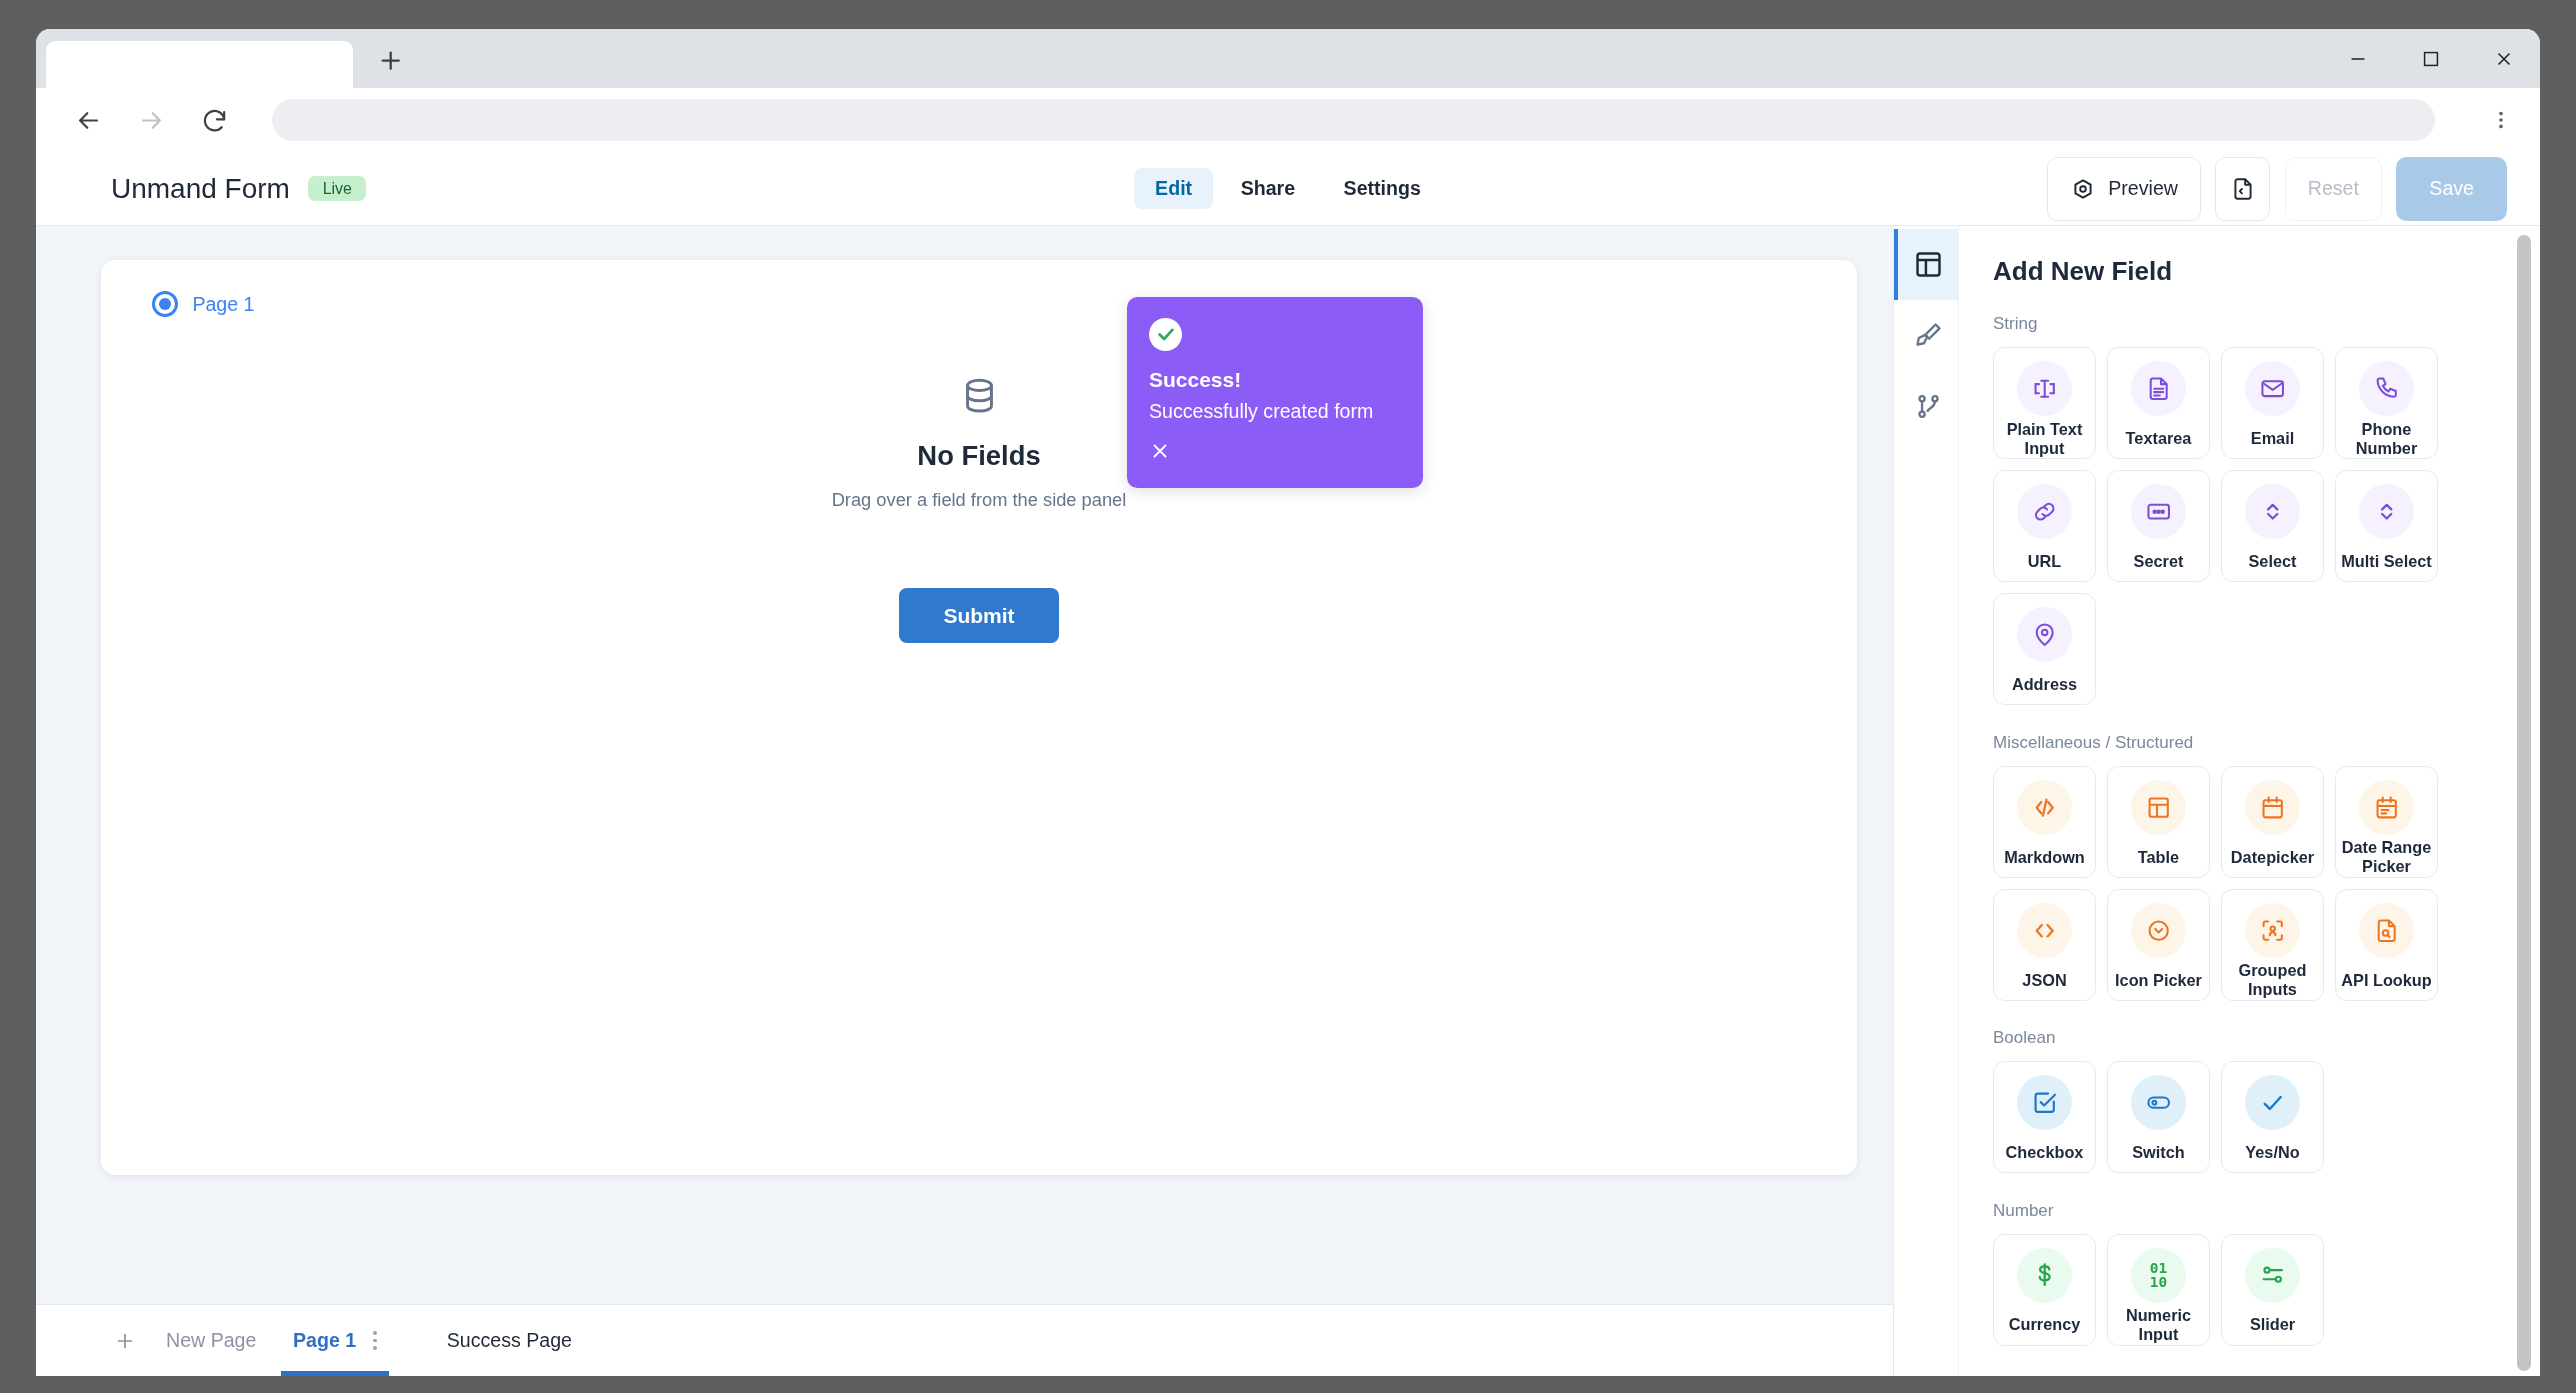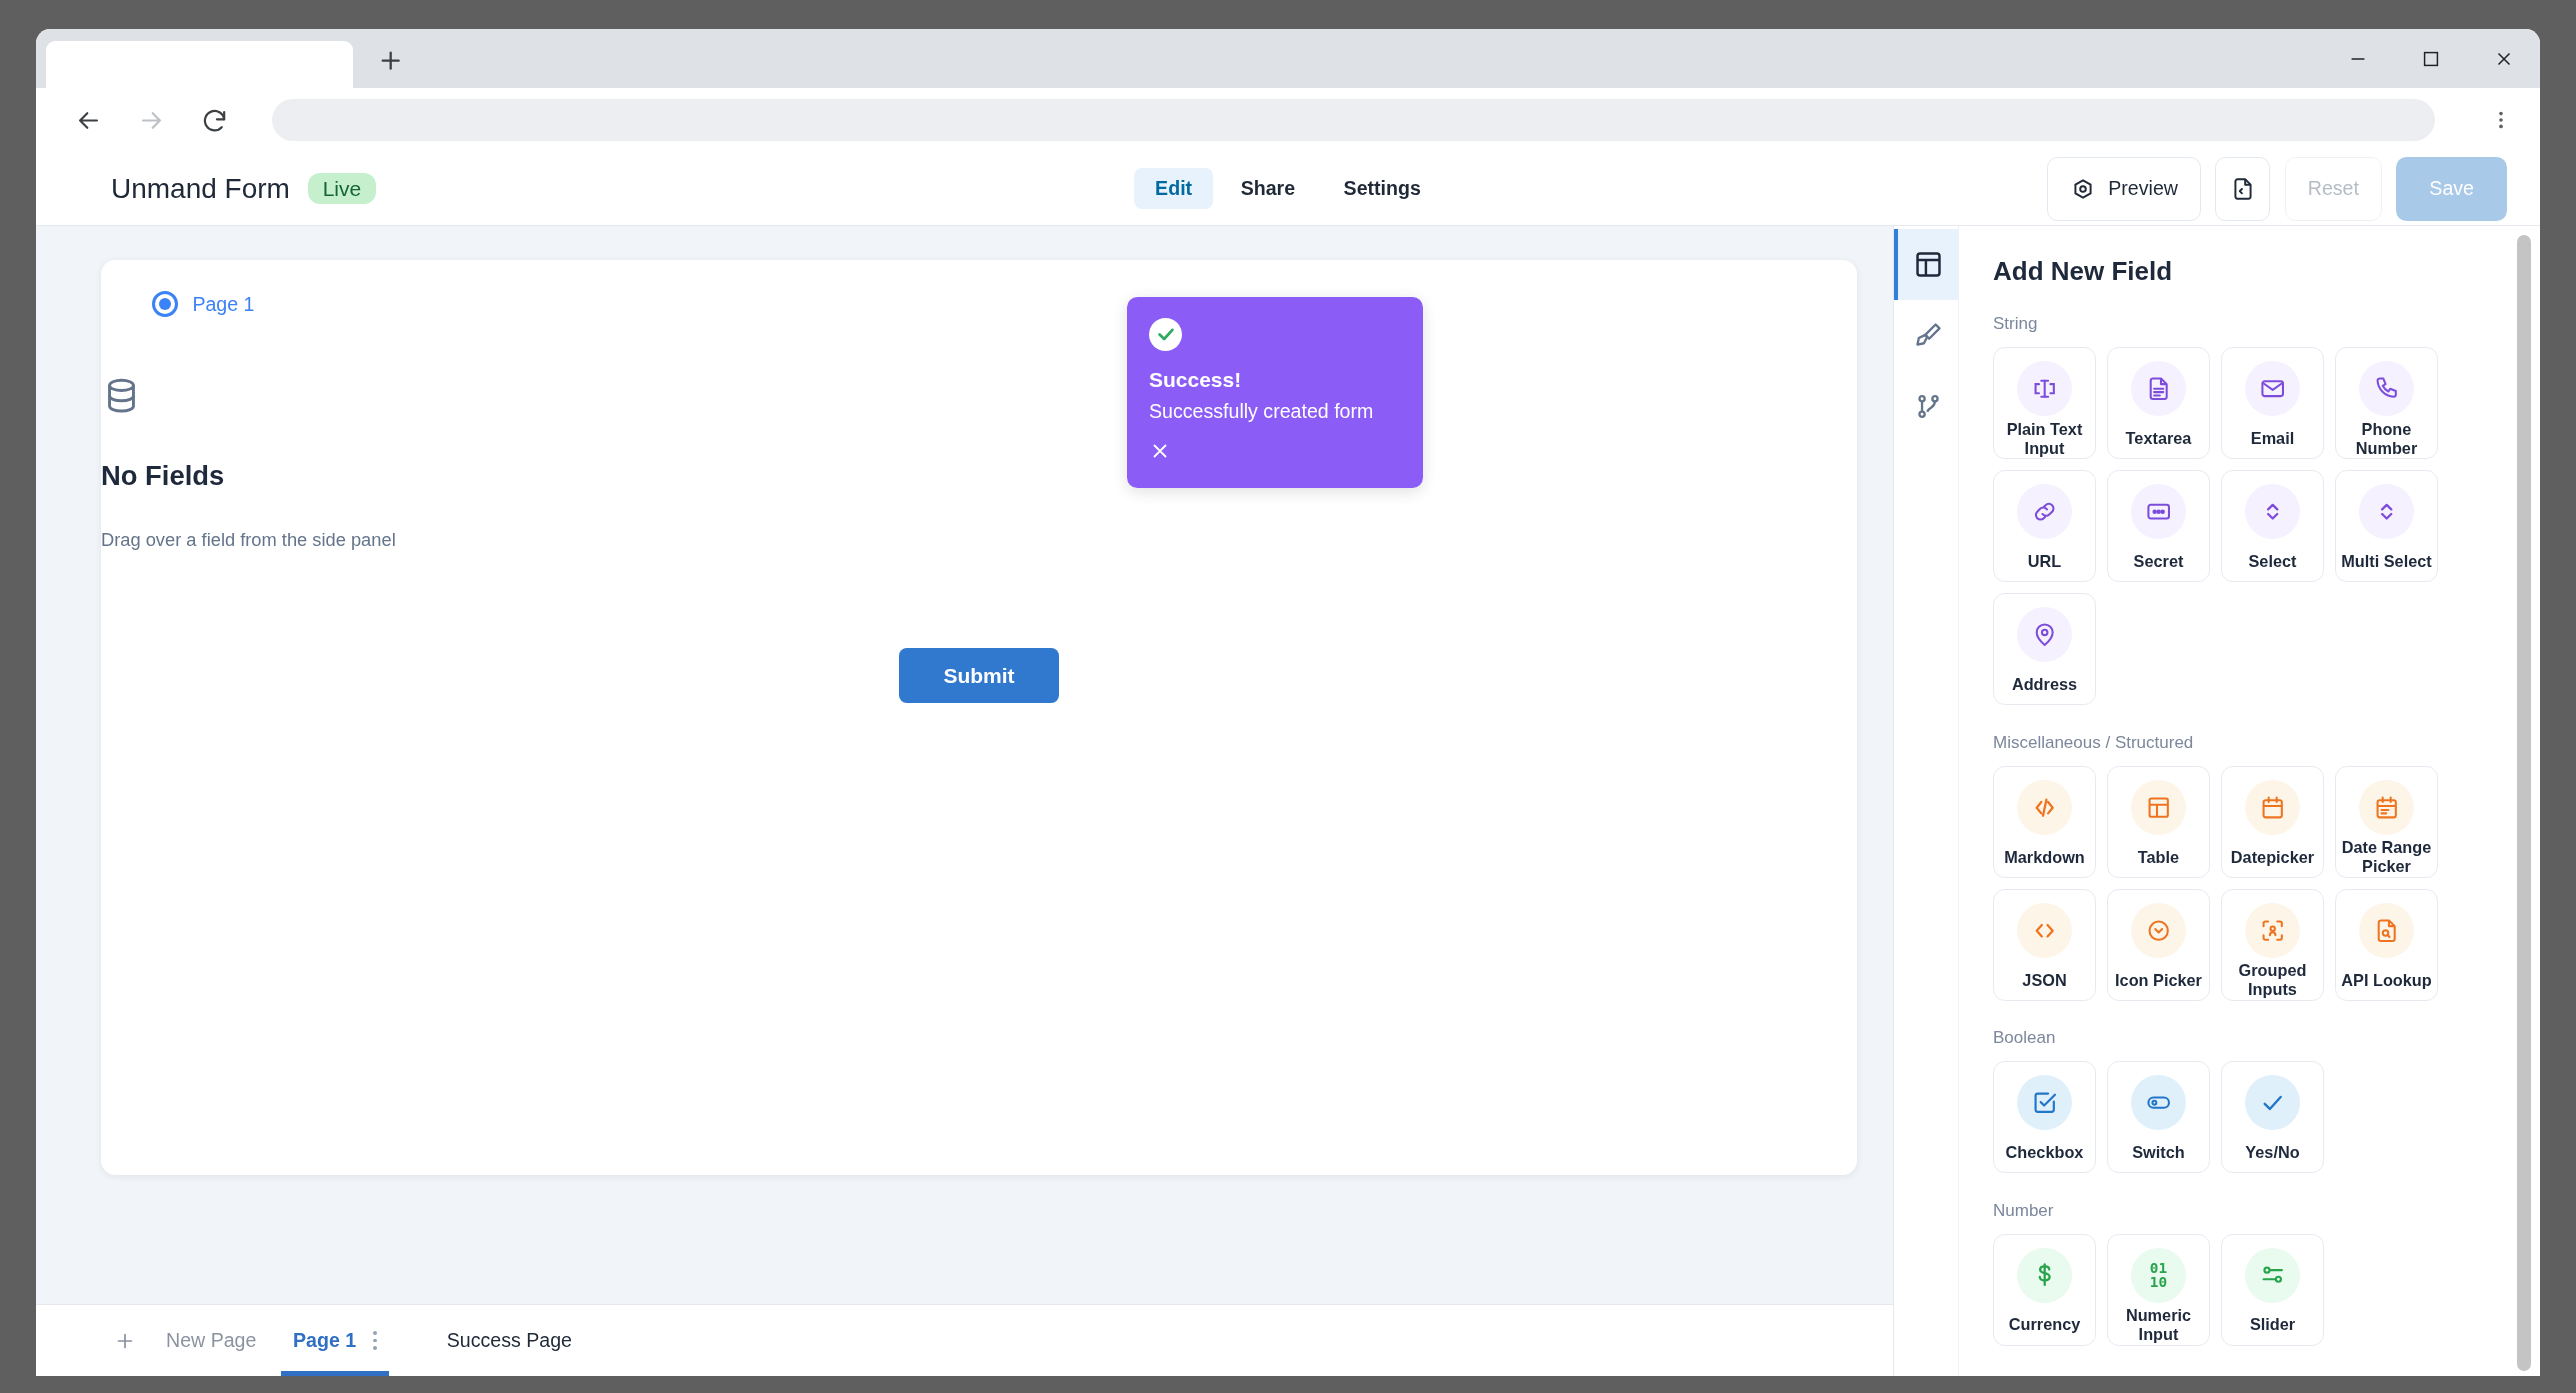--- a/index.html
+++ b/index.html
@@ -131,22 +131,22 @@
     border-bottom: 1.3px solid #e5e9ef;
     display: flex; align-items: center;
     padding: 0 33px 0 75px;
     flex: 0 0 auto;
     position: relative;
   }
   .form-title { font-size: 28px; color: #1f2937; font-weight: 400; }
   .live-badge {
     margin-left: 18.3px;
     background: #c6f0cd; color: #166534;
-    font-size: 21px;
-    padding: 3.9px 14.4px; border-radius: 12px;
+    font-size: 16px;
+    padding: 3.9px 14.4px; border-radius: 7px;
   }
   .tabs { position: absolute; left: 50%; transform: translateX(-50%); display: flex; align-items: center; gap: 6.5px; }
   .tab-item {
     font-size: 19.6px; font-weight: 600;
     padding: 9.1px 21px;
     border-radius: 7.8px;
     color: #1f2937;
     white-space: nowrap;
   }
   .tab-item.active { color: #0369a1; background: #e8f2fd; }
@@ -188,21 +188,21 @@
   .page-label { display: flex; align-items: center; gap: 14.4px; padding-left: 51px; }
   .radio-on {
     width: 26px; height: 26px; border-radius: 50%;
     border: 3.3px solid #3b82f6;
     display: flex; align-items: center; justify-content: center;
   }
   .radio-on i { width: 12.4px; height: 12.4px; border-radius: 50%; background: #3b82f6; display: block; }
   .page-label span { font-size: 19.6px; color: #3b82f6; }
   .empty-state {
     margin-top: 59px;
-    display: flex; flex-direction: column; align-items: flex-start; gap: 20px;
+    display: flex; flex-direction: column; align-items: center;
   }
   .empty-state .db-icon { color: #64748b; }
   .empty-state .db-icon svg { width: 41px; height: 41px; }
   .empty-title { margin-top: 21px; font-size: 27.4px; color: #1e293b; font-weight: 700; }
   .empty-sub { margin-top: 17px; font-size: 18.3px; color: #64748b; }
   .submit-btn {
     margin: 77px auto 0;
     background: #3179ce; color: #ffffff;
     font-size: 21px; font-weight: 600;
     padding: 15.7px 44px; border-radius: 7.8px;

